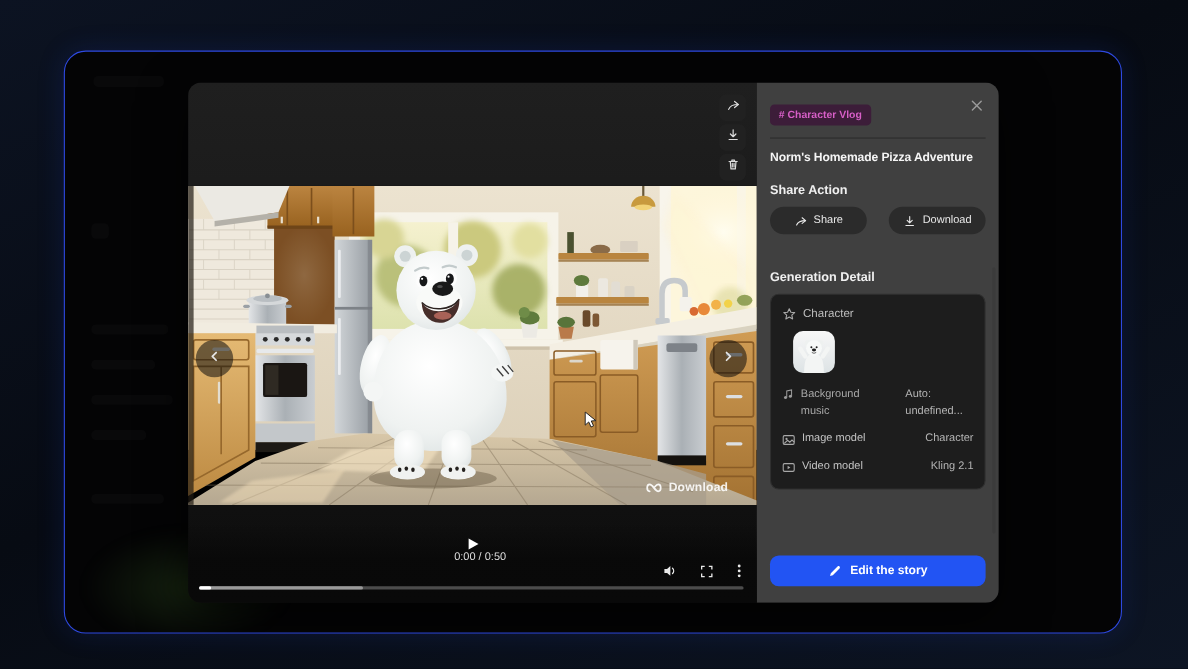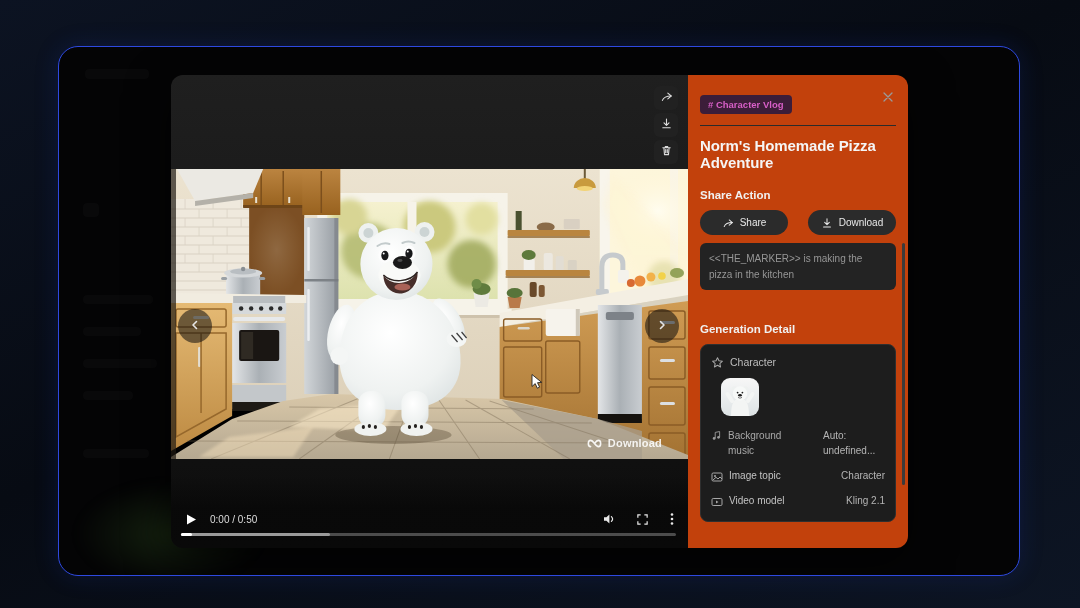--- a/index.html
+++ b/index.html
@@ -24,35 +24,35 @@
   .fab{width:24px;height:24px;border-radius:6px;background:rgba(34,34,34,.94);
     display:flex;align-items:center;justify-content:center;color:#dcdcdc;}
   .nav-arrow{position:absolute;top:234px;width:34px;height:34px;border-radius:50%;
     background:rgba(12,12,12,.55);display:flex;align-items:center;justify-content:center;z-index:5;}
   .nav-left{left:7px}.nav-right{left:474px}
   .watermark{position:absolute;right:26px;bottom:104px;display:flex;align-items:center;gap:5px;
     color:rgba(255,255,255,.88);font-size:11px;font-weight:bold;z-index:4;letter-spacing:.2px;}
   .cursor{position:absolute;left:360px;top:299px;z-index:9;}
   .controls{position:absolute;left:0;right:0;bottom:0;height:72px;z-index:5;
     background:linear-gradient(180deg,rgba(8,8,8,0) 0%,rgba(8,8,8,.85) 45%,#090909 100%);}
-  .ctrl-row{position:absolute;left:14px;right:13px;bottom:22px;display:flex;align-items:center;}
+  .ctrl-row{position:absolute;left:14px;right:13px;bottom:22px;display:flex;align-items:center;flex-direction:column;}
   .time{font-size:10px;color:#ddd;margin-left:13px;}
   .ctrl-right{margin-left:auto;display:flex;align-items:center;gap:20px;}
   .progress{position:absolute;left:10px;right:12px;bottom:12px;height:3px;border-radius:2px;background:#4c4c4c;}
   .prog-buffered{position:absolute;left:0;top:0;bottom:0;background:#9a9a9a;border-radius:2px;}
   .prog-played{position:absolute;left:0;top:0;bottom:0;background:#fff;border-radius:2px;z-index:1;}
   
-  .side-panel{position:relative;width:220px;flex:0 0 220px;background:#c2410c;box-sizing:border-box;}
+  .side-panel{position:relative;width:220px;flex:0 0 220px;background:#404040;box-sizing:border-box;}
   .panel-inner{padding:12px 12px 0;}
   .close-btn{position:absolute;top:16px;right:13px;width:14px;height:14px;display:flex;
     align-items:center;justify-content:center;}
   .badge{display:inline-block;margin-top:8px;padding:4px 8px;border-radius:4px;
     background:#3c1d39;color:#d75fc7;font-size:9.5px;font-weight:bold;}
   .divider{height:1px;background:#2b2b2b;margin-top:11px;}
-  .panel-title{margin-top:11px;font-size:15px;font-weight:bold;color:#f5f5f5;letter-spacing:-.1px;}
+  .panel-title{margin-top:11px;font-size:11px;font-weight:bold;color:#f5f5f5;letter-spacing:-.1px;}
   .section-heading{margin-top:18px;font-size:11.5px;font-weight:bold;color:#f0f0f0;}
   .btn-row{display:flex;gap:20px;margin-top:9px;}
   .pill-btn{flex:1;height:25px;border-radius:13px;background:#2b2b2b;color:#e8e8e8;font-size:10px;
     display:flex;align-items:center;justify-content:center;gap:6px;}
   .topic-head{margin-top:19px;display:flex;align-items:center;justify-content:space-between;}
   .topic-box{margin-top:8px;background:#232323;border-radius:6px;padding:8px 9px;
     font-size:10px;line-height:1.55;color:#969696;}
   .detail-card{margin-top:9px;border:1px solid #2f2f2f;background:#1d1d1d;border-radius:8px;
     padding:10px 10px 13px;}
   .char-row{display:flex;align-items:center;gap:6px;color:#bdbdbd;font-size:10.5px;}
@@ -470,21 +470,20 @@
               <span style="display:inline-flex;">
                   <svg width="12" height="12" viewBox="0 0 13 13" fill="none" stroke="#e8e8e8" stroke-width="1.1" stroke-linecap="round" stroke-linejoin="round">
                     <path d="M6.5,2 V8 M4,5.8 L6.5,8.3 L9,5.8"></path>
                     <path d="M2.8,10.8 H10.2"></path>
                   </svg>
                 </span>
               <span>Download</span>
             </div>
           </div>
 
-          <div class="topic-box">&lt;&lt;THE_MARKER&gt;&gt; is making the pizza in the kitchen</div>
 
           <div class="section-heading" style="margin-top:33px;">Generation Detail</div>
           <div class="detail-card">
             <div class="char-row">
               <span class="dicon">
                   <svg width="13" height="13" viewBox="0 0 14 14">
                     <path d="M7 1.8 L8.6 5.2 L12.3 5.6 L9.5 8.1 L10.3 11.8 L7 9.9 L3.7 11.8 L4.5 8.1 L1.7 5.6 L5.4 5.2 Z" fill="none" stroke="#a8a8a8" stroke-width="1.1" stroke-linejoin="round"></path>
                   </svg>
                 </span>
               <span>Character</span>
@@ -518,36 +517,44 @@
             </div>
             <div class="detail-row">
               <div class="detail-label" style="color:#c3c3c3;">
                 <span class="dicon">
                     <svg width="12" height="12" viewBox="0 0 12 12">
                       <rect x="1" y="2" width="10" height="8" rx="1.2" fill="none" stroke="#a8a8a8" stroke-width="1"></rect>
                       <circle cx="4" cy="5" r="1" fill="#a8a8a8"></circle>
                       <path d="M2,9 L5,6.3 L7,8 L9,6 L11,8" fill="none" stroke="#a8a8a8" stroke-width="1"></path>
                     </svg>
                   </span>
-                <span>Image topic</span>
+                <span>Image model</span>
               </div>
               <div class="detail-value">Character</div>
             </div>
             <div class="detail-row">
               <div class="detail-label" style="color:#c3c3c3;">
                 <span class="dicon">
                     <svg width="12" height="12" viewBox="0 0 12 12">
                       <rect x="1" y="2.5" width="10" height="7" rx="1.2" fill="none" stroke="#a8a8a8" stroke-width="1"></rect>
                       <path d="M5,4.5 L7.5,6 L5,7.5 Z" fill="#a8a8a8"></path>
                     </svg>
                   </span>
                 <span>Video model</span>
               </div>
               <div class="detail-value">Kling 2.1</div>
             </div>
           </div>
         </div>
 
+        <div class="edit-btn">
+          <span style="display:inline-flex;">
+              <svg width="12" height="12" viewBox="0 0 12 12">
+                <path d="M1.6,10.6 L2.3,8.1 L8.4,2 C8.9,1.5 9.7,1.5 10.2,2 C10.7,2.5 10.7,3.3 10.2,3.8 L4.1,9.9 L1.6,10.6 Z" fill="#fff"></path>
+              </svg>
+            </span>
+          <span>Edit the story</span>
+        </div>
         <div class="scrollbar-thumb"></div>
       </div>
     </div>
   </div>
 </div>
 
 </body></html>

